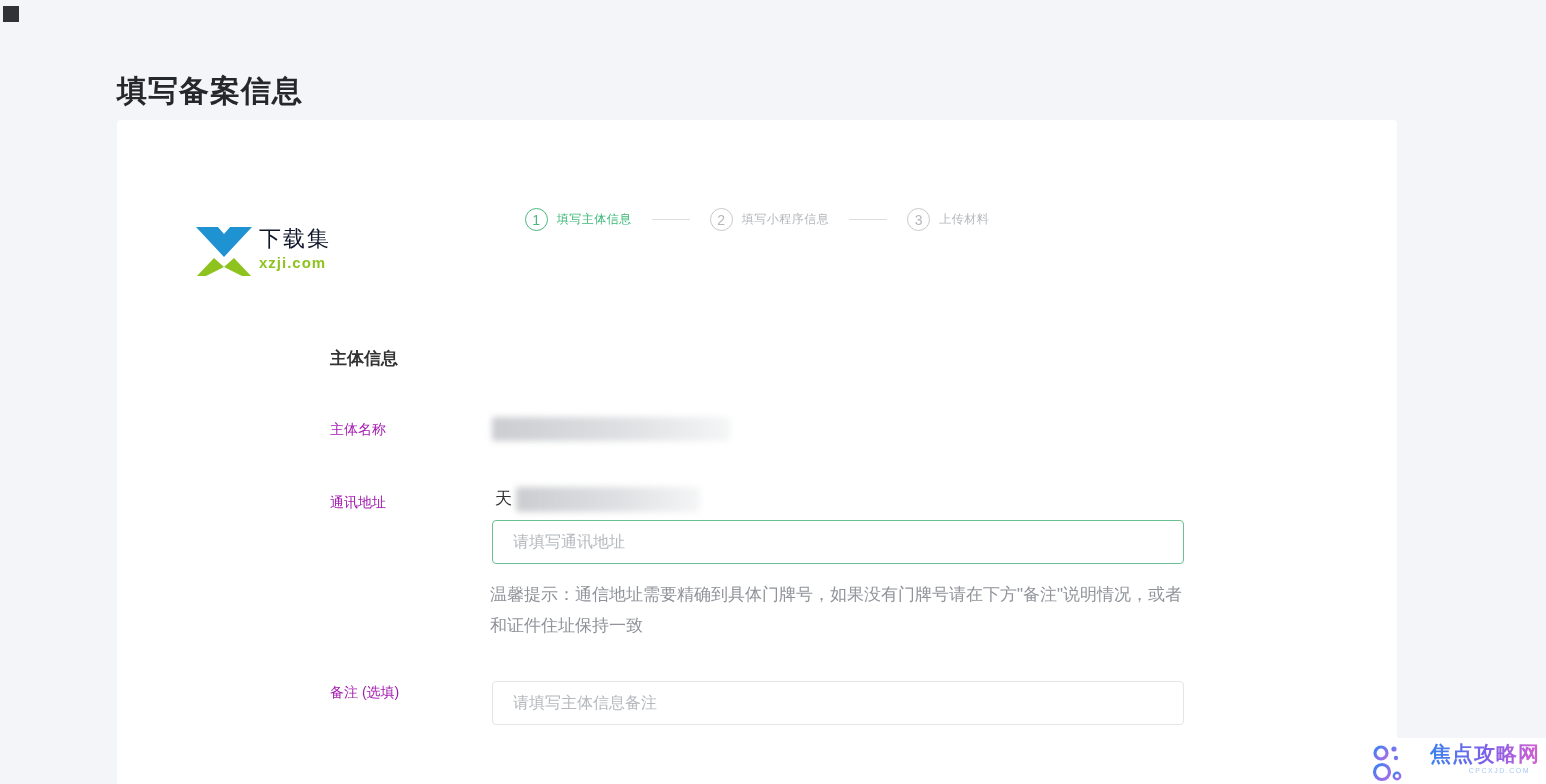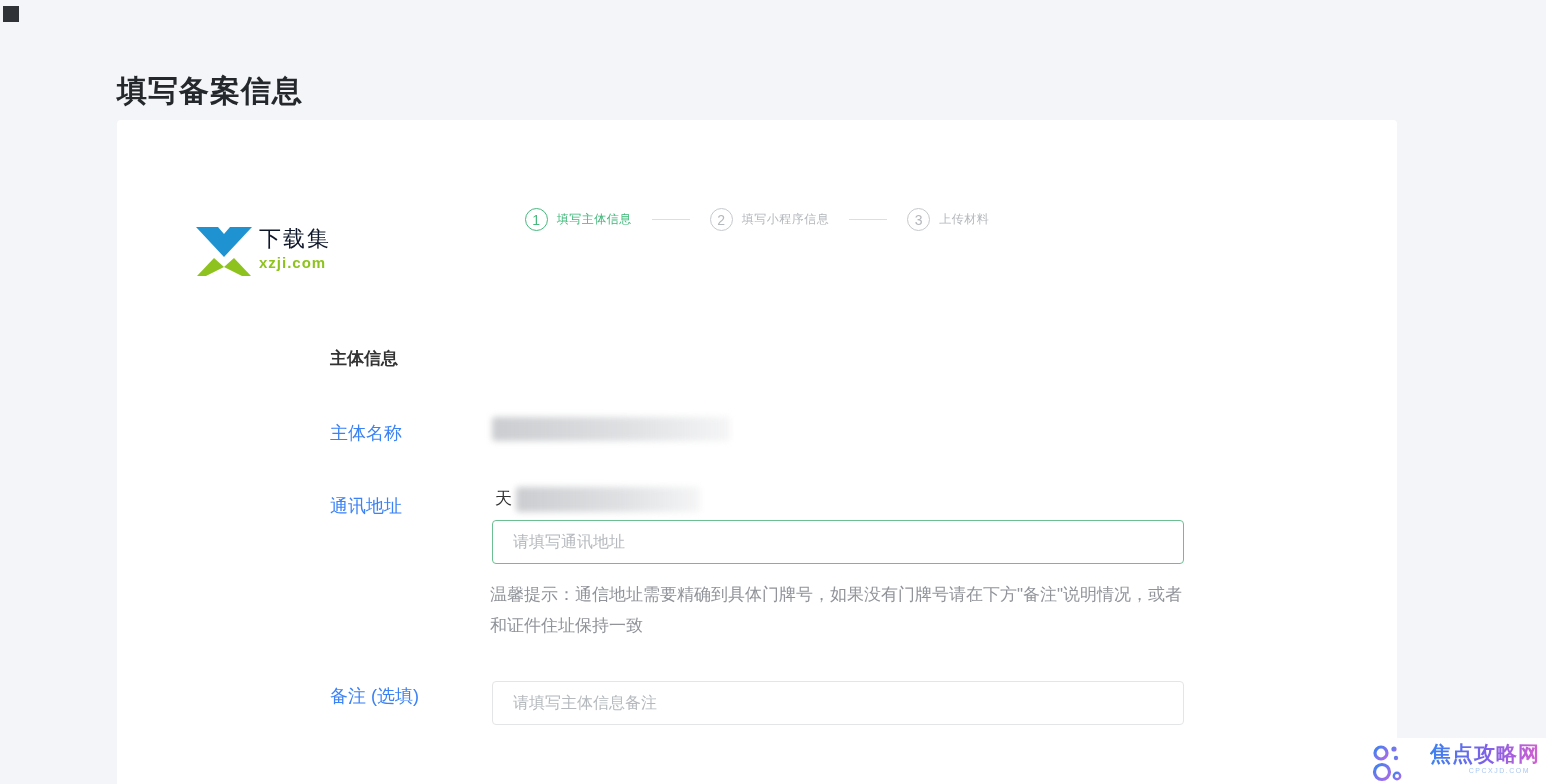--- a/index.html
+++ b/index.html
@@ -38,21 +38,21 @@
     border:1.5px solid #49b87e; color:#49b87e;
     font-size:14px; display:flex; align-items:center; justify-content:center;
     flex:0 0 auto;
   }
   .step-label{ margin-left:9px; font-size:12px; color:#3eb878; letter-spacing:0.5px; }
   .step.inactive .step-circle{ border-color:#c6c9cc; color:#b4b7bb; }
   .step.inactive .step-label{ color:#b4b7bb; }
   .step-connector{ width:38px; height:1px; background:#dcdee0; margin:0 20px; }
   
   .section-title{ position:absolute; left:213px; top:227px; font-size:17px; font-weight:700; color:#333; }
-  .field-label{ position:absolute; left:213px; font-size:18px; color:#3b82f6; }
+  .field-label{ position:absolute; left:213px; font-size:14px; color:#a21caf; }
   .lbl-subject{ top:301px; }
   .lbl-address{ top:374px; }
   .lbl-remark{ top:564px; }
   .redacted{
     position:absolute; border-radius:3px; filter:blur(3px);
     background:linear-gradient(90deg, rgba(168,171,176,.60), rgba(186,189,194,.48) 55%, rgba(208,211,215,.22));
   }
   .redacted-subject{ left:375px; top:297px; width:238px; height:24px; }
   .address-prefix{ position:absolute; left:378px; top:367px; font-size:17px; color:#333; }
   .redacted-address{ left:399px; top:367px; width:184px; height:25px; }

